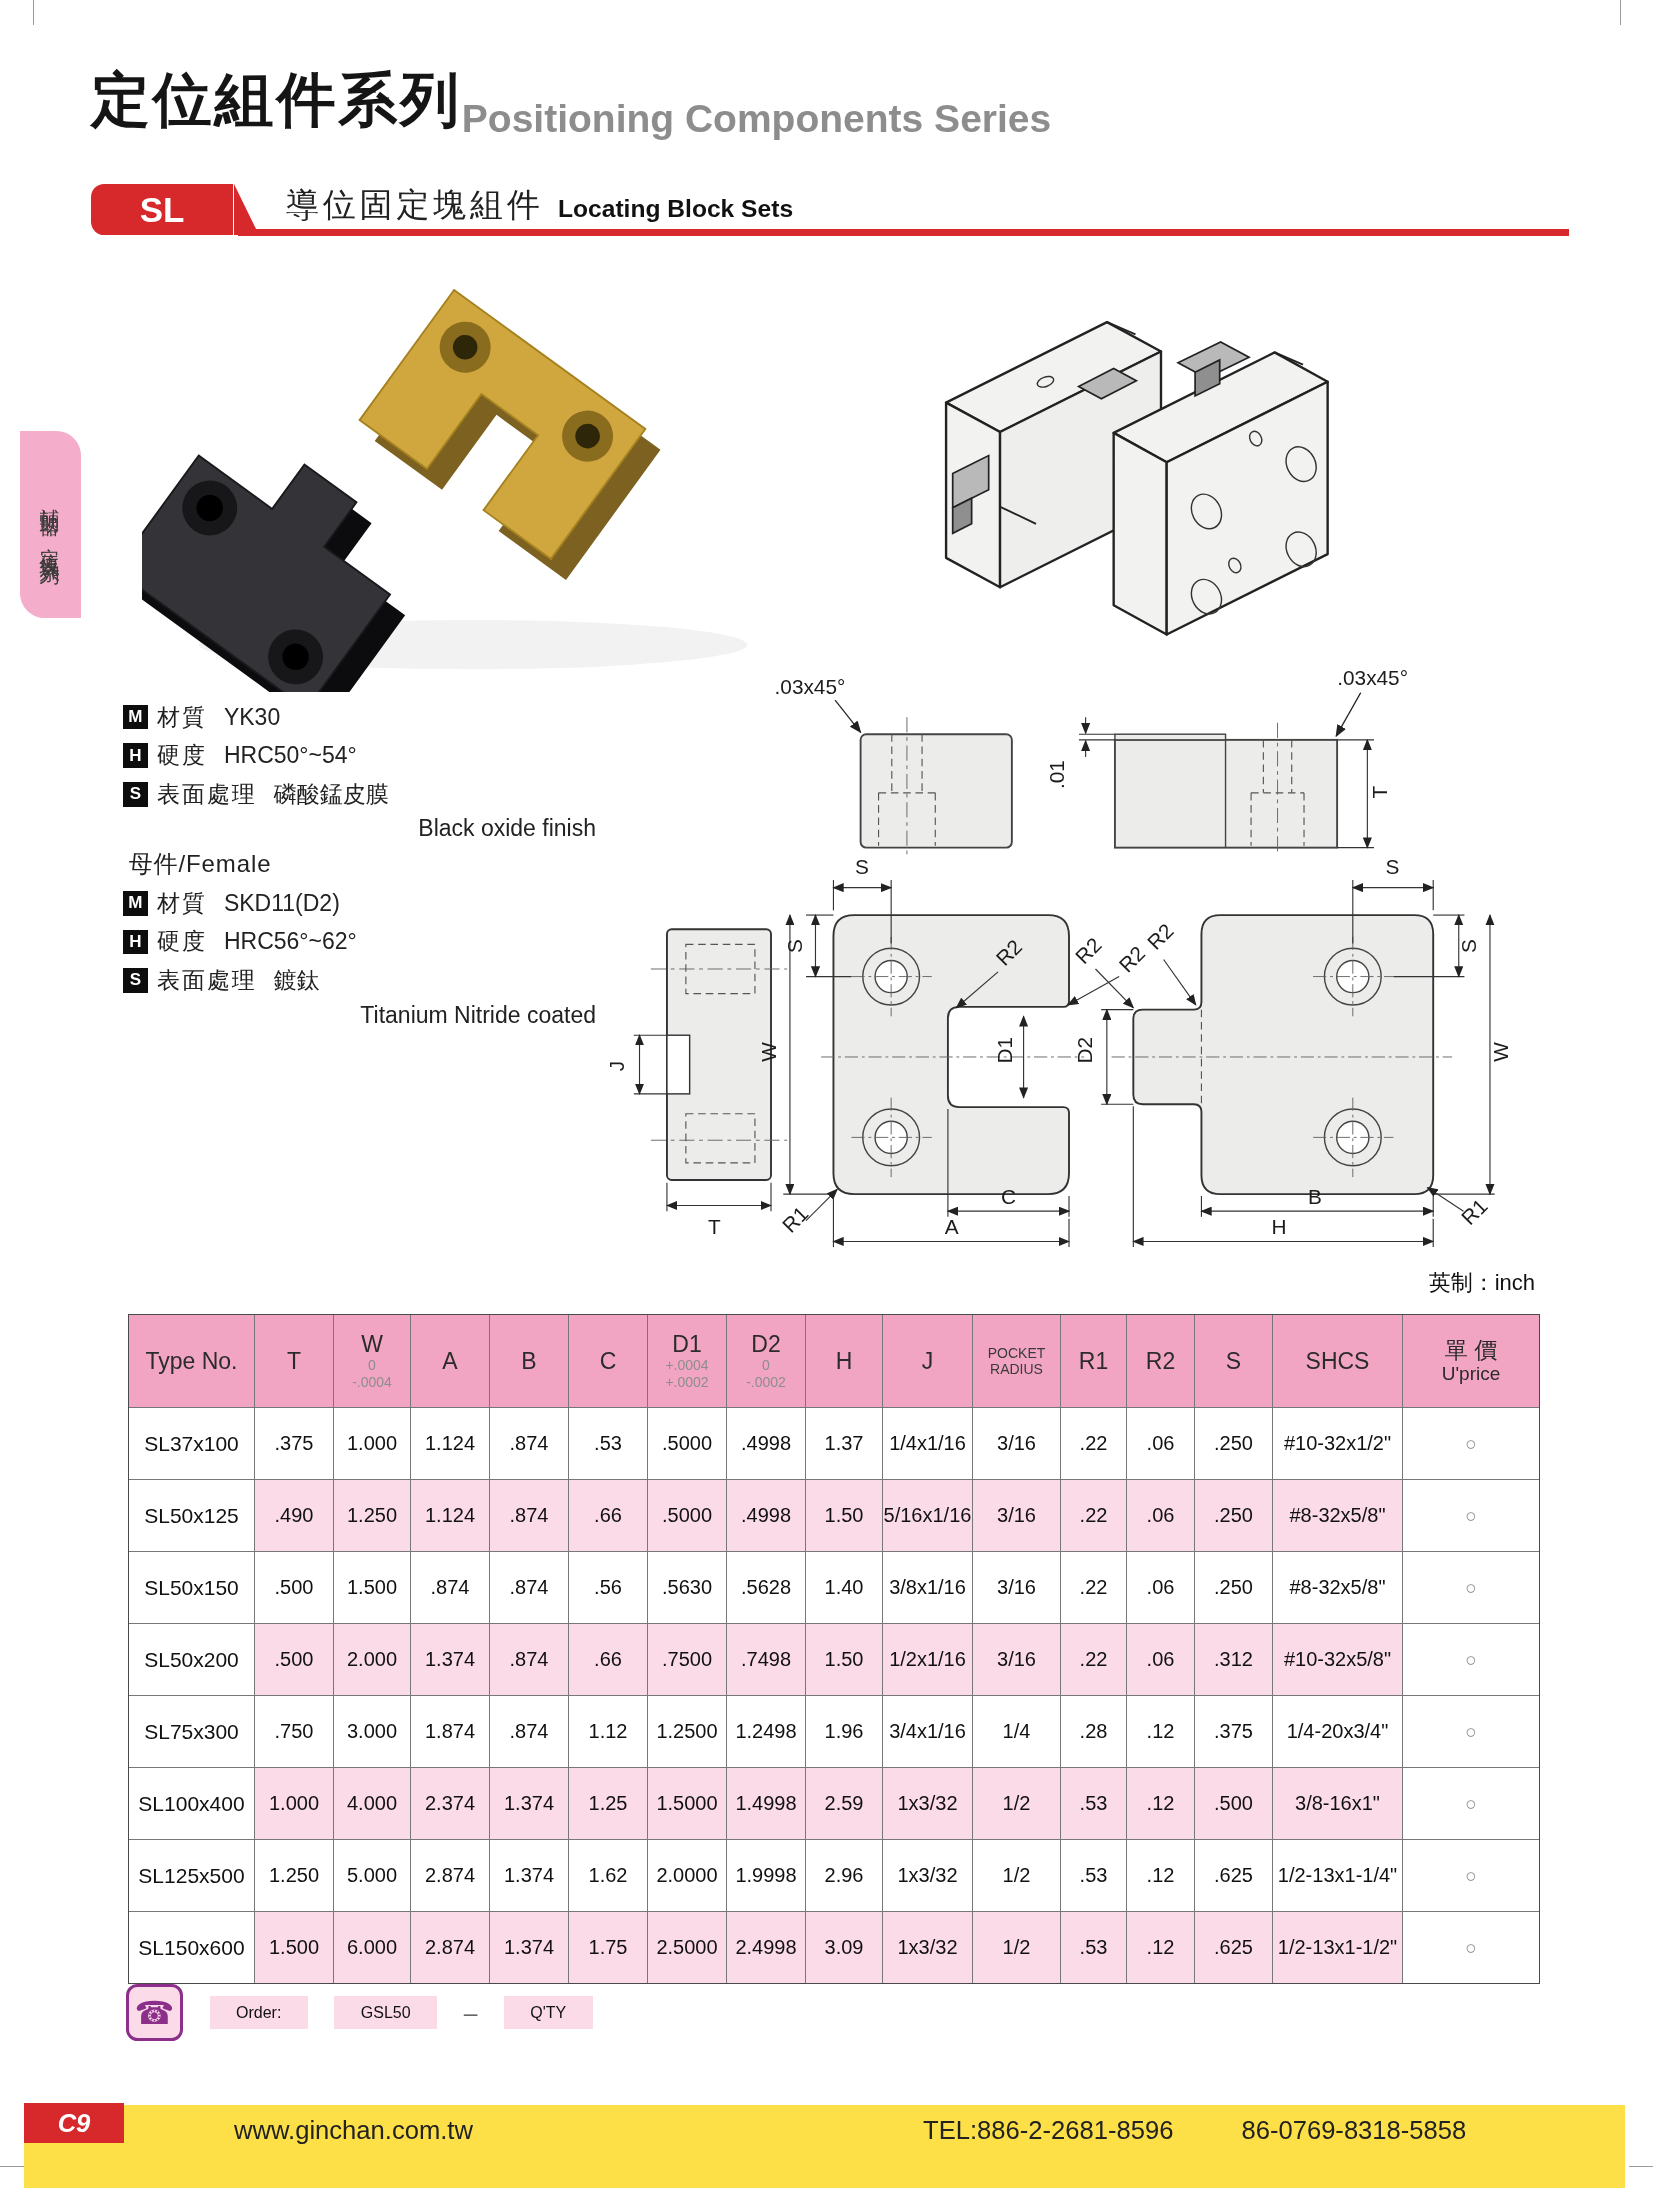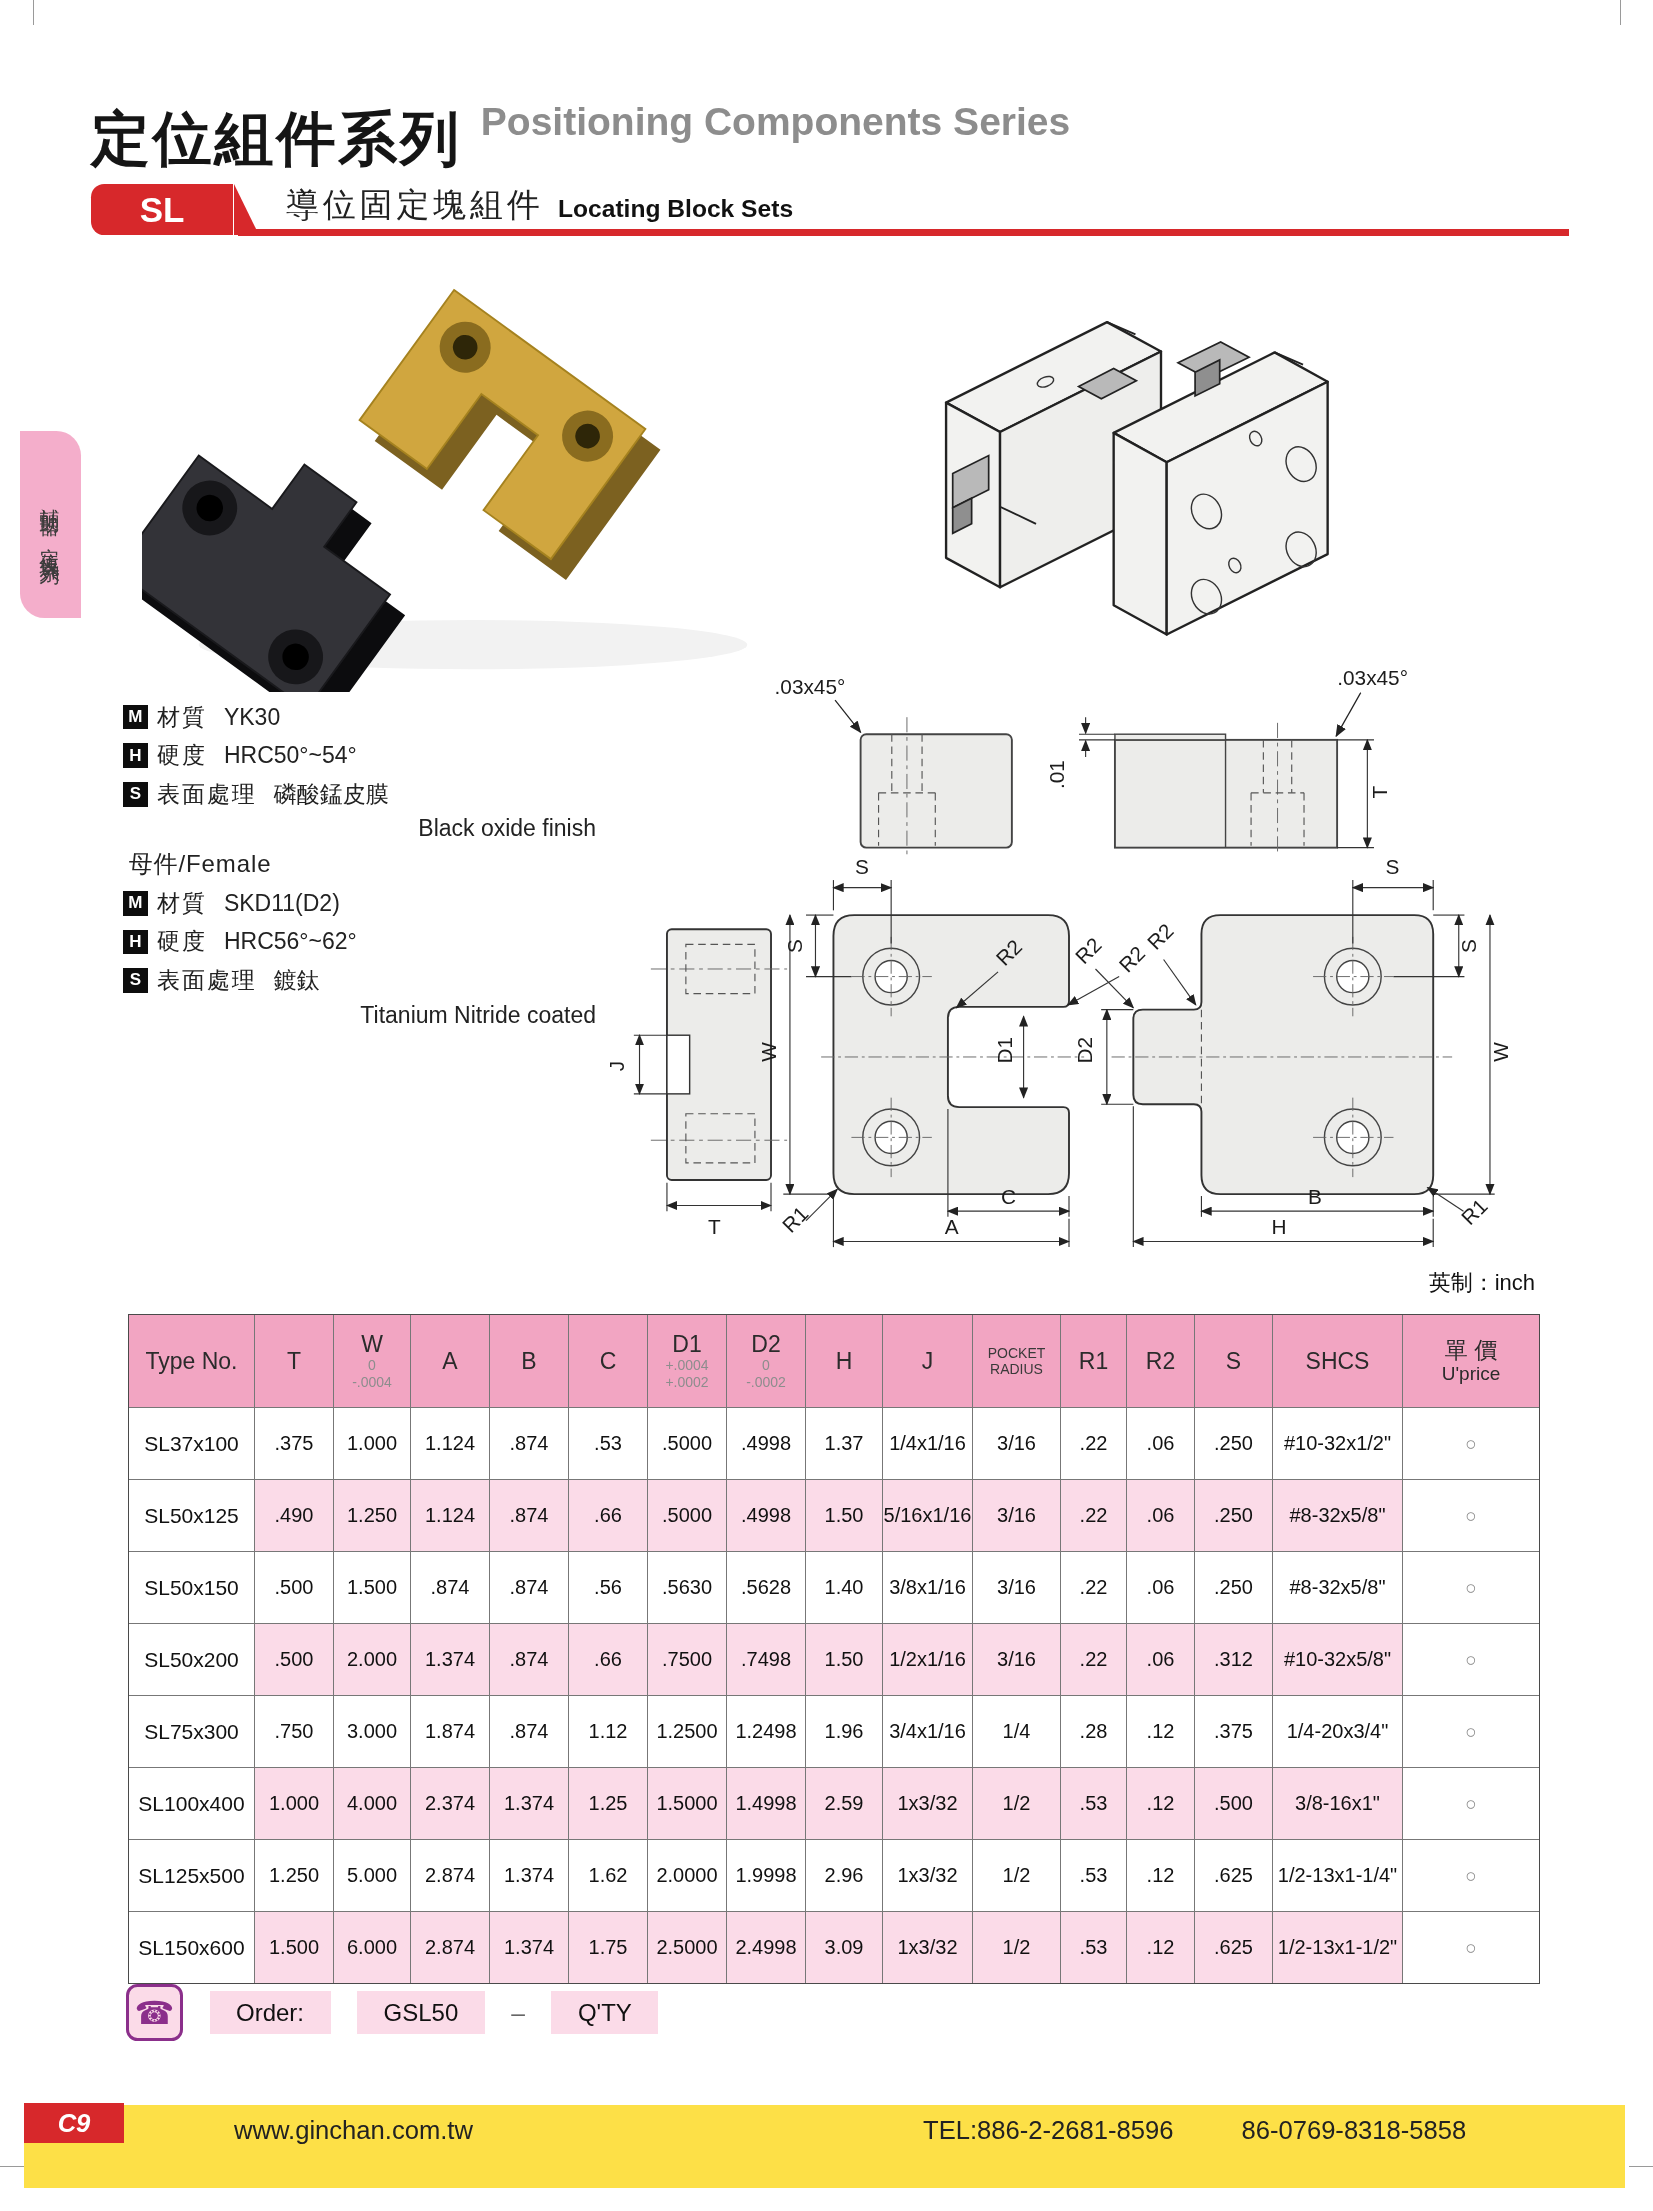--- a/index.html
+++ b/index.html
@@ -7,21 +7,21 @@
         font-family:"Liberation Sans",sans-serif;color:#111;}
 
   
   .crop{position:absolute;background:#9a9a9a;}
   .crop.tl{left:33px;top:0;width:0.9px;height:24.6px;}
   .crop.tr{left:1620px;top:0;width:0.9px;height:24.6px;}
   .crop.bl{left:0;top:2166px;width:24.6px;height:0.9px;}
   .crop.br{left:1629px;top:2166px;width:24.6px;height:0.9px;}
 
   
-  .title-row{position:absolute;left:91px;top:61px;display:flex;align-items:flex-start;gap:19px;white-space:nowrap;margin-top:39px;}
+  .title-row{position:absolute;left:91px;top:61px;display:flex;align-items:flex-end;white-space:nowrap;}
   .title-zh{font-size:59px;font-weight:bold;color:#151515;letter-spacing:2.8px;}
   .title-en{font-size:39px;font-weight:bold;color:#8d8d8d;}
   .sl-badge{position:absolute;left:91px;top:184px;width:142px;height:51px;background:#d7282b;
             border-radius:13.2px 0 0 13.2px;color:#fff;font-weight:bold;font-size:35px;
             display:flex;align-items:center;justify-content:center;text-align:right;}
   .sl-badge:after{content:"";position:absolute;right:-25.6px;bottom:0;width:0;height:0;
             border-bottom:51px solid #d7282b;border-right:25.6px solid transparent;}
   .subtitle-zh{position:absolute;left:286px;top:183px;font-size:33px;color:#222;letter-spacing:3.8px;white-space:nowrap;}
   .subtitle-en{position:absolute;left:558px;top:195px;font-size:24.6px;font-weight:bold;color:#111;white-space:nowrap;}
   .red-line{position:absolute;left:238px;top:229px;width:1331px;height:6.6px;background:#d7282b;}
@@ -64,21 +64,21 @@
       display:flex;align-items:center;justify-content:center;font-size:20px;color:#111;white-space:nowrap;}
   .td:first-child{border-left:none;}
   .td.type{font-weight:normal;font-size:21px;text-align:center;}
   .td.pink{background:#fbdbe8;}
   .uprice-glyph{font-size:19px;color:#8a8a8a;}
 
   
   .order-row{position:absolute;left:126px;top:1984px;display:flex;align-items:center;gap:26.5px;}
   .phone-box{width:51px;height:51px;border:3.8px solid #8b2f8b;border-radius:11.4px;background:#fbdbe8;
              display:flex;align-items:center;justify-content:center;font-size:32px;color:#8b2f8b;}
-  .pink-chip{background:#fbdbe8;padding:7.6px 26.5px;font-size:24px;color:#111;}
+  .pink-chip{background:#fbdbe8;padding:7.6px 26.5px;font-size:16px;color:#111;}
   .order-dash{font-size:24.6px;color:#666;}
 
   
   .footer{position:absolute;left:24px;top:2105px;width:1601px;height:83px;background:#fde047;}
   .c9{position:absolute;left:0;top:-1.9px;width:100px;height:40px;background:#d7282b;color:#fff;
       font-weight:bold;font-style:italic;font-size:25.6px;display:flex;align-items:center;justify-content:center;}
   .site{position:absolute;left:210px;top:11.4px;font-size:25.6px;color:#222;}
   .tel{position:absolute;left:899px;top:11.4px;font-size:25.6px;color:#222;display:flex;gap:68px;white-space:nowrap;}
 </style>
 </head>

